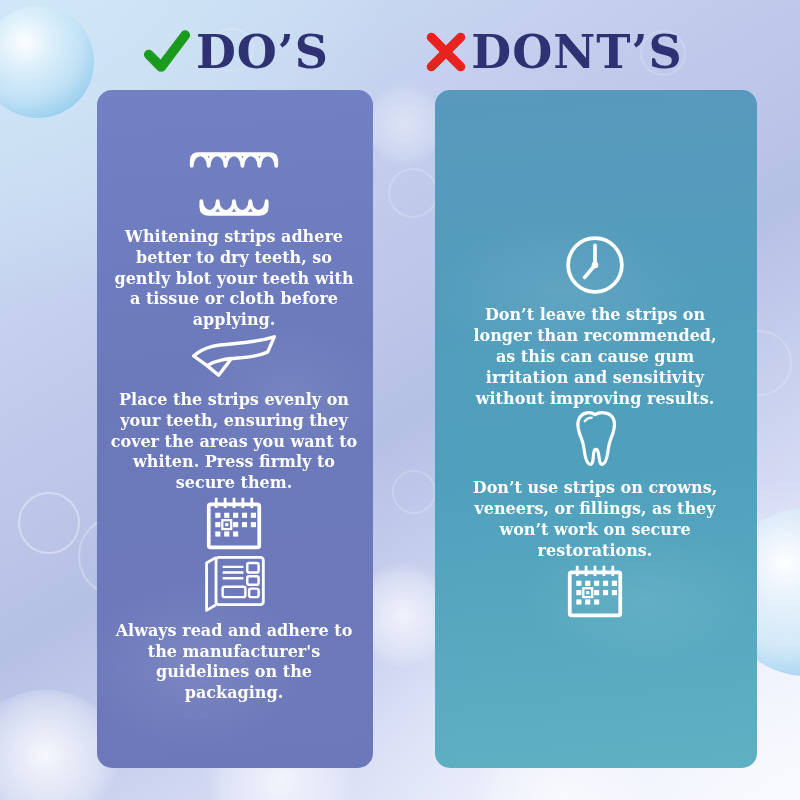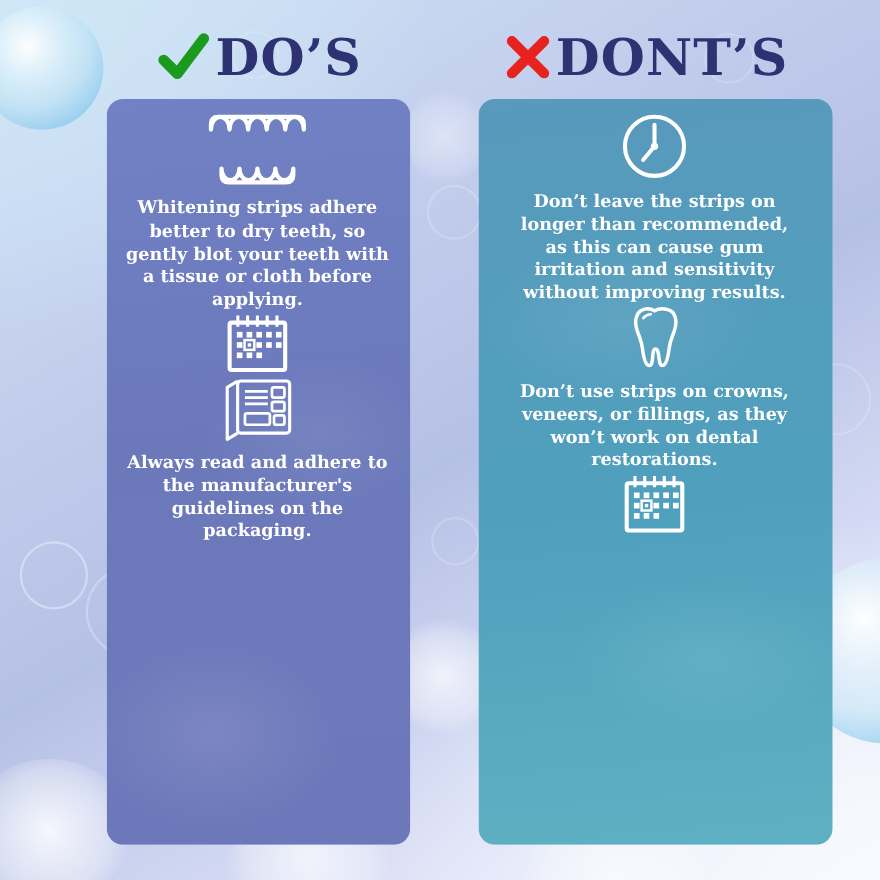--- a/index.html
+++ b/index.html
@@ -17,25 +17,25 @@
         background:radial-gradient(circle,rgba(255,255,255,0.85) 0%,rgba(255,255,255,0.35) 55%,rgba(255,255,255,0) 75%);}
   .bubble{position:absolute;border-radius:50%;z-index:1;
     background:radial-gradient(circle at 38% 32%,
       rgba(255,255,255,0.95) 0%, rgba(228,244,252,0.65) 26%,
       rgba(180,223,245,0.45) 55%, rgba(133,199,236,0.75) 80%,
       rgba(96,171,219,0.95) 92%, rgba(190,228,248,0.55) 100%);}
   
   .titles{position:absolute;top:22px;left:0;width:800px;height:60px;z-index:3;}
   .title{position:absolute;display:flex;align-items:center;justify-content:center;gap:3px;height:60px;}
   .title-dos{left:97px;width:276px;}
-  .title-donts{left:451px;width:273px;}
+  .title-donts{left:417px;width:273px;}
   .title span{font-size:46px;font-weight:700;color:#2e3273;letter-spacing:1px;}
   
   .panel{position:absolute;top:90px;height:678px;border-radius:15px;z-index:2;
-         display:flex;flex-direction:column;align-items:center;justify-content:flex-start;
+         display:flex;flex-direction:column;align-items:center;justify-content:center;
          padding:12px 10px 16px 8px;box-sizing:border-box;}
   .panel-dos{left:97px;width:276px;
     background:
       radial-gradient(60% 18% at 35% 85%, rgba(255,255,255,0.10) 0%, rgba(255,255,255,0) 70%),
       radial-gradient(55% 15% at 70% 45%, rgba(255,255,255,0.08) 0%, rgba(255,255,255,0) 70%),
       linear-gradient(175deg,#7181c3 0%,#6b79bb 45%,#6d78ba 100%);}
   .panel-donts{left:435px;width:322px;
     background:
       radial-gradient(60% 16% at 40% 30%, rgba(255,255,255,0.08) 0%, rgba(255,255,255,0) 70%),
       radial-gradient(55% 15% at 65% 75%, rgba(255,255,255,0.08) 0%, rgba(255,255,255,0) 70%),
@@ -84,20 +84,29 @@
   <div class="block">
     <svg class="icon" width="96" height="68" viewBox="0 0 100 70">
       <g fill="none" stroke="#ffffff" stroke-width="4" stroke-linejoin="round" stroke-linecap="round">
         <path d="M94 16 V11 Q94 4 87 4 H13 Q6 4 6 11 V16 A8.8 12 0 0 1 23.6 16 A8.8 12 0 0 1 41.2 16 A8.8 12 0 0 1 58.8 16 A8.8 12 0 0 1 76.4 16 A8.8 12 0 0 1 94 16 Z"></path>
         <path d="M84 53 V59 Q84 66 77 66 H23 Q16 66 16 59 V53 A8.5 11 0 0 0 33 53 A8.5 11 0 0 0 50 53 A8.5 11 0 0 0 67 53 A8.5 11 0 0 0 84 53 Z"></path>
       </g>
     </svg>
     <p>Whitening strips adhere better to dry teeth, so gently blot your teeth with a tissue or cloth before applying.</p>
   </div>
 
+  <div class="block">
+    <svg class="icon" width="96" height="50" viewBox="0 0 100 52">
+      <g fill="none" stroke="#ffffff" stroke-width="3.5" stroke-linejoin="round" stroke-linecap="round">
+        <path d="M8 26 C28 8 52 18 92 6 L85 22 C62 32 42 24 22 36 Z"></path>
+        <path d="M22 36 L34 46 L47 29"></path>
+      </g>
+    </svg>
+    <p>Place the strips evenly on your teeth, ensuring they cover the areas you want to whiten. Press firmly to secure them.</p>
+  </div>
 
   <div class="block">
     <svg class="icon" width="62" height="58" viewBox="0 0 64 62">
       <rect x="5" y="11" width="54" height="46" rx="2" fill="none" stroke="#ffffff" stroke-width="4"></rect>
       <g stroke="#ffffff" stroke-width="3">
         <line x1="13" y1="4" x2="13" y2="15"></line>
           <line x1="22.5" y1="4" x2="22.5" y2="15"></line>
         <line x1="32" y1="4" x2="32" y2="15"></line>
           <line x1="41.5" y1="4" x2="41.5" y2="15"></line>
         <line x1="51" y1="4" x2="51" y2="15"></line>
@@ -146,21 +155,21 @@
     </svg>
     <p>Don’t leave the strips on longer than recommended, as this can cause gum irritation and sensitivity without improving results.</p>
   </div>
 
 
   <div class="block">
     <svg class="icon" width="60" height="60" viewBox="0 0 64 64">
       <path d="M32 6 C27 2.5 19.5 3.5 16 8.5 C12.8 13.5 13.3 19.5 15.3 25.5 C17.3 31.5 19.3 34.5 20.3 42.5 C21.3 50.5 23 59 27 59 C32 59 28.5 43 33 43 C37.5 43 35 59 39.5 59 C43.5 59 45.2 50.5 46.2 42.5 C47.2 34.5 49.2 31.5 51.2 25.5 C53.2 19.5 53.7 13.5 50.5 8.5 C47 3.5 37 2.5 32 6 Z" fill="none" stroke="#ffffff" stroke-width="3.4" stroke-linejoin="round"></path>
       <path d="M21 13 Q24 9.5 28.5 9.3" fill="none" stroke="#ffffff" stroke-width="2.4" stroke-linecap="round"></path>
     </svg>
-    <p>Don’t use strips on crowns, veneers, or fillings, as they won’t work on dental restorations.</p>
+    <p>Don’t use strips on crowns, veneers, or fillings, as they won’t work on secure restorations.</p>
   </div>
 
   <div class="block">
     <svg class="icon" width="62" height="58" viewBox="0 0 64 62">
       <rect x="5" y="11" width="54" height="46" rx="2" fill="none" stroke="#ffffff" stroke-width="4"></rect>
       <g stroke="#ffffff" stroke-width="3">
         <line x1="13" y1="4" x2="13" y2="15"></line>
           <line x1="22.5" y1="4" x2="22.5" y2="15"></line>
         <line x1="32" y1="4" x2="32" y2="15"></line>
           <line x1="41.5" y1="4" x2="41.5" y2="15"></line>

